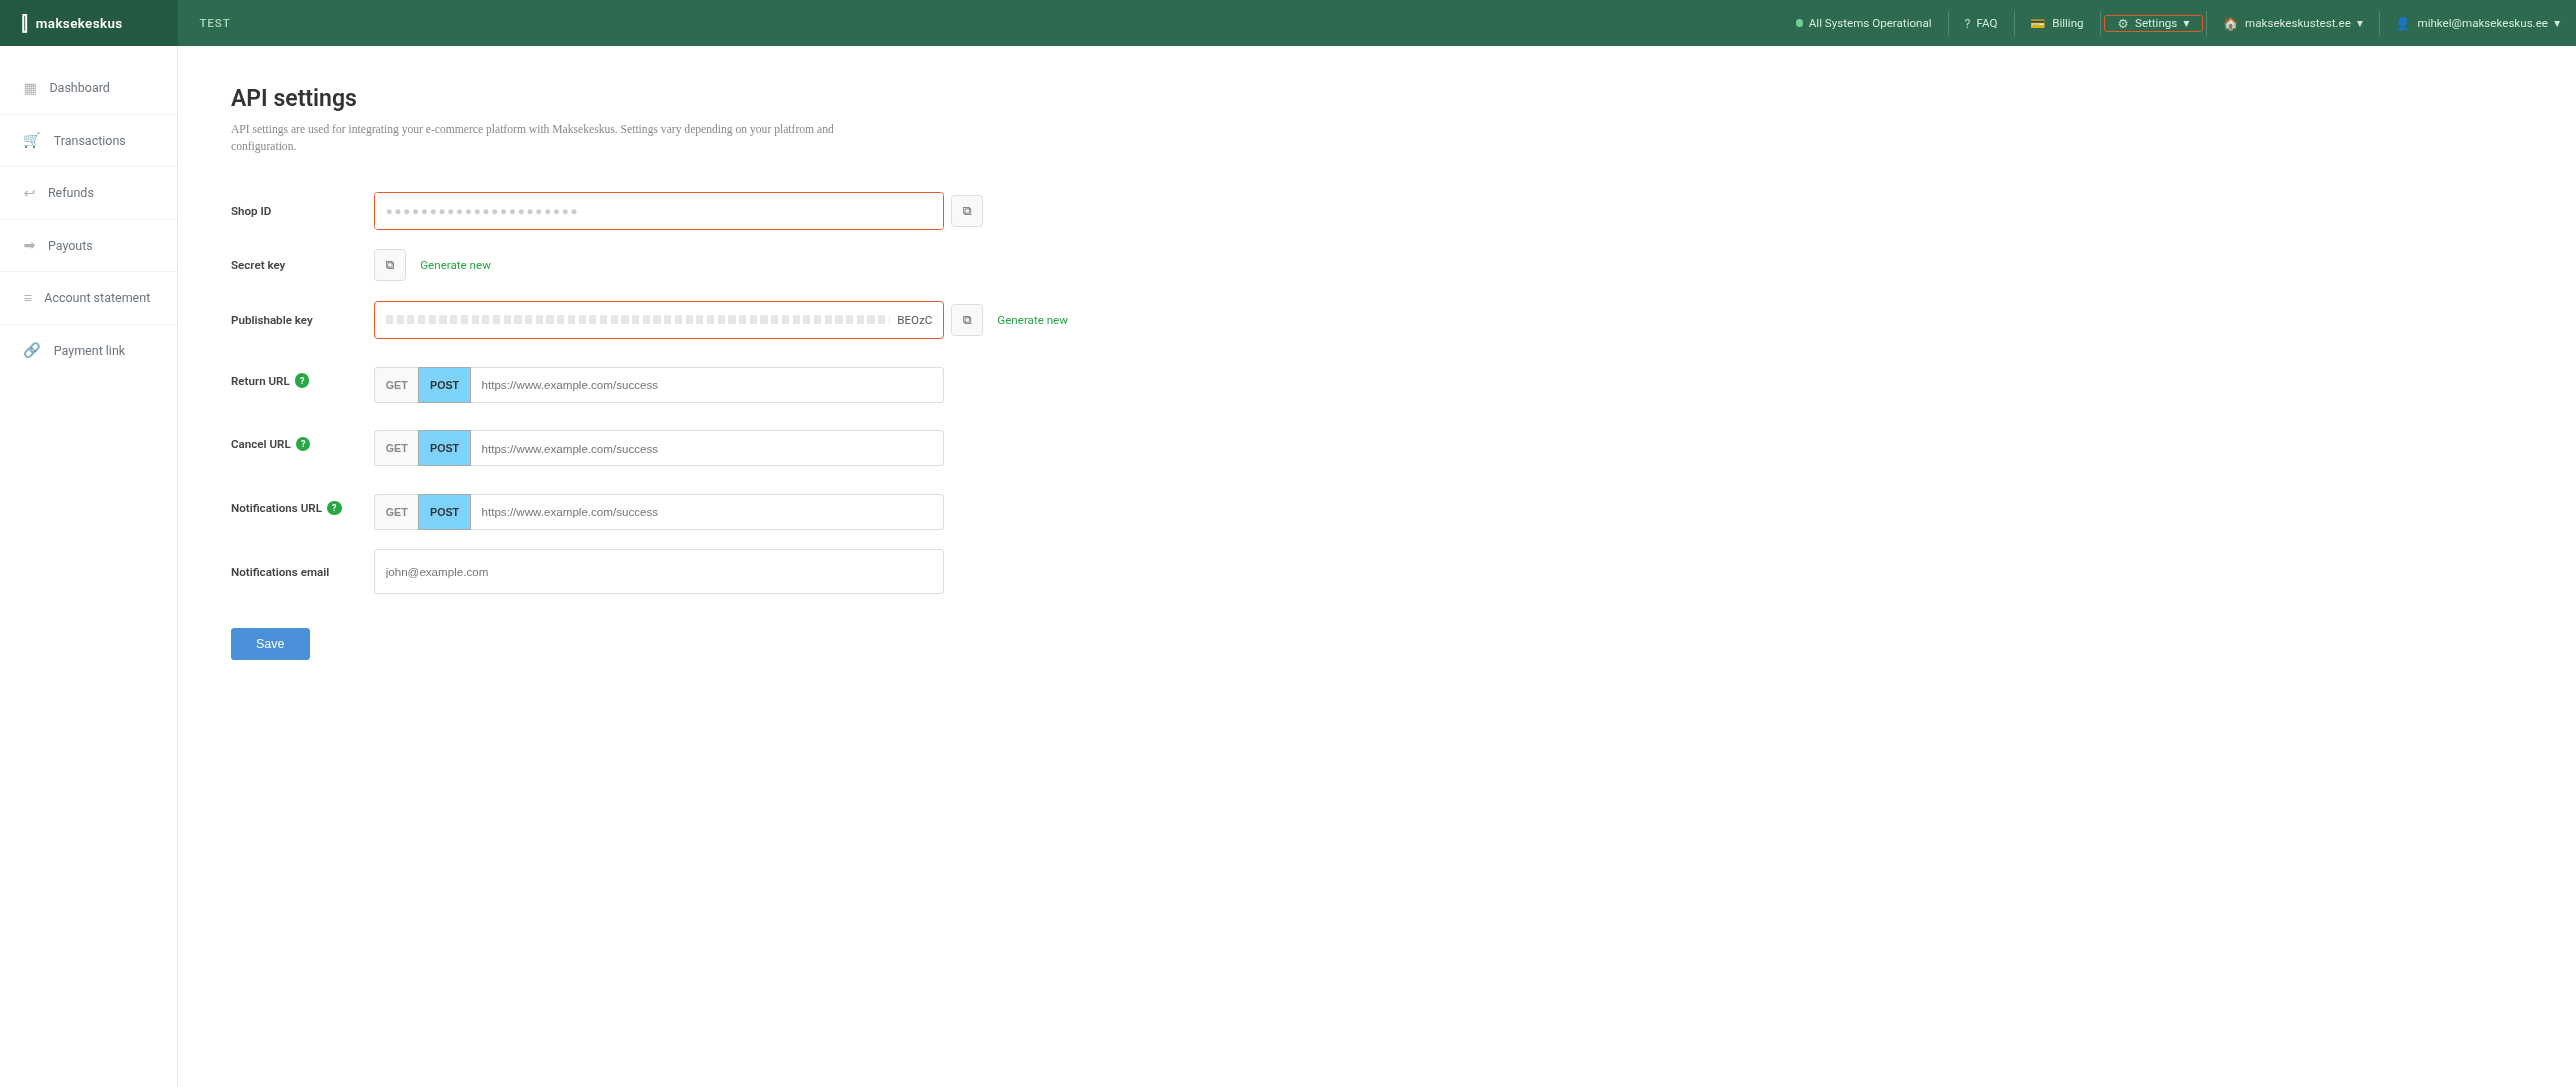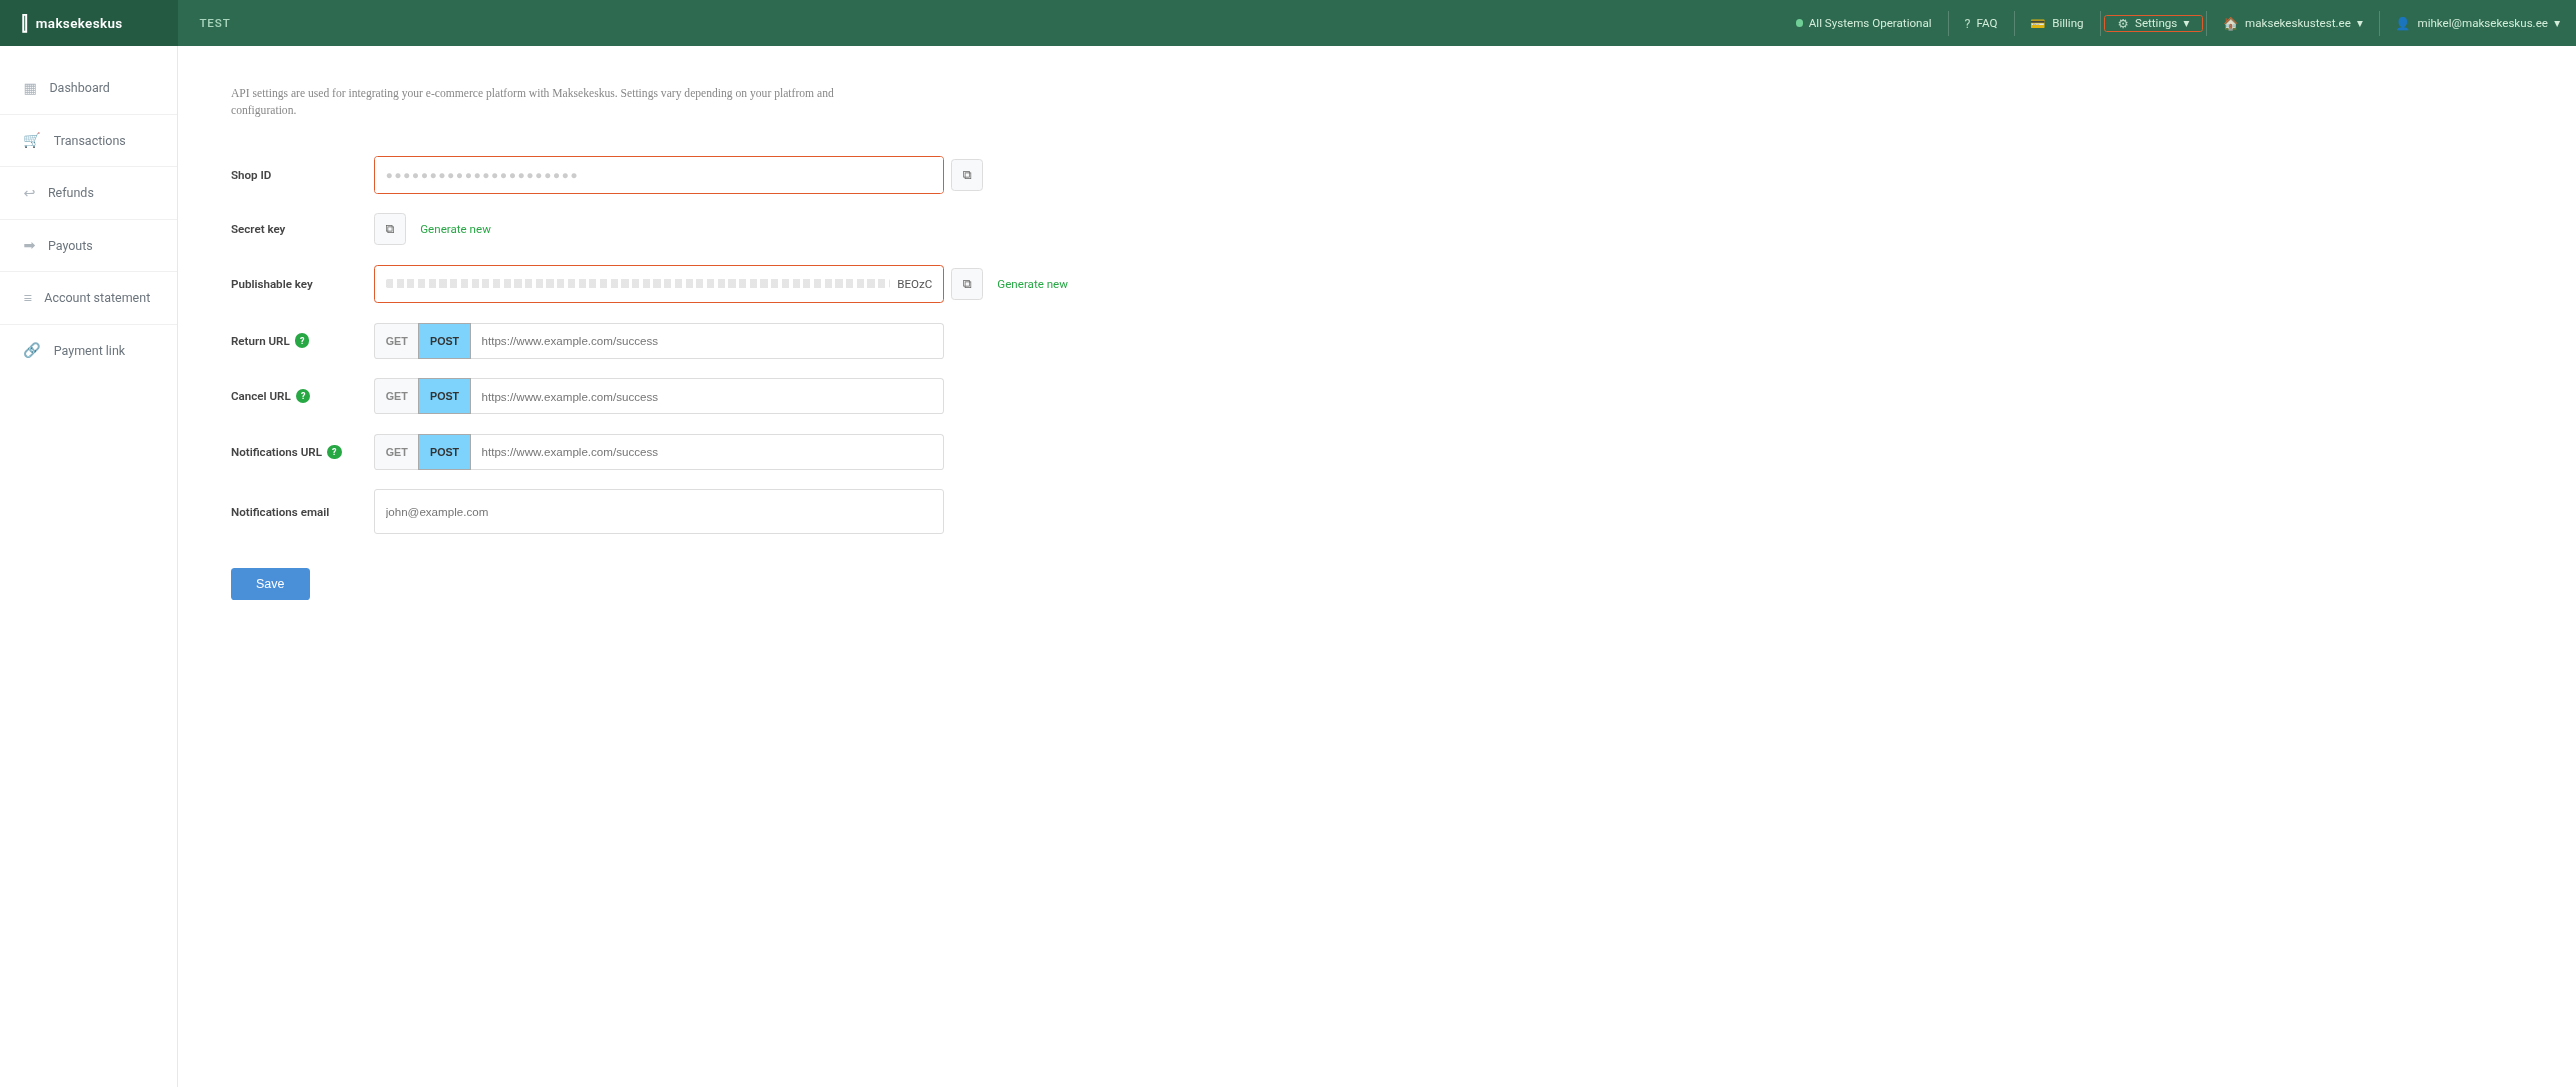--- a/index.html
+++ b/index.html
@@ -211,20 +211,21 @@
       text-decoration: none;
     }
 
     
     .url-row {
       display: flex;
       align-items: center;
       gap: 0;
       flex: 1;
       max-width: 570px;
+      margin-top: 8px;
     }
     .method-btn {
       height: 36px;
       padding: 0 10.7px;
       border: 0.9px solid #ddd;
       background: #f8f9fa;
       font-size: 10.7px;
       font-weight: 600;
       color: #888;
       cursor: pointer;
@@ -370,20 +371,21 @@
       <span>Account statement</span>
     </div>
     <div class="sidebar-divider"></div>
     <div class="sidebar-item">
       <span class="s-icon">🔗</span>
       <span>Payment link</span>
     </div>
   </aside>
 
   <main class="main">
+    <h1 class="page-title">API settings</h1>
     <p class="page-desc">API settings are used for integrating your e-commerce platform with Maksekeskus. Settings vary depending on your platfrom and configuration.</p>
 
     
     <div class="form-row">
       <div class="form-label">
         <span>Shop ID</span>
       </div>
       <div class="form-controls">
         <div class="field-wrapper bordered-red">
           <input class="form-input" type="text" value="●●●●●●●●●●●●●●●●●●●●●●" style="color: rgb(204, 204, 204); letter-spacing: 1.8px;">

